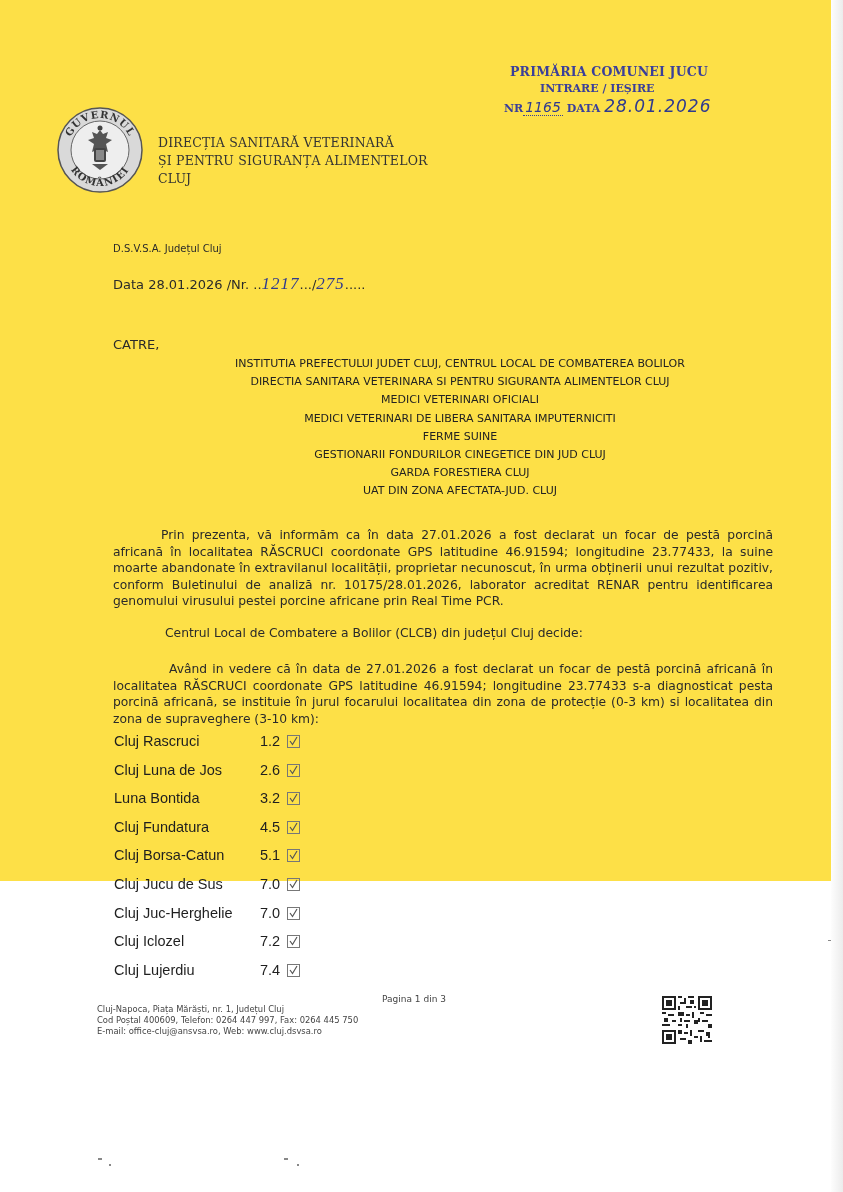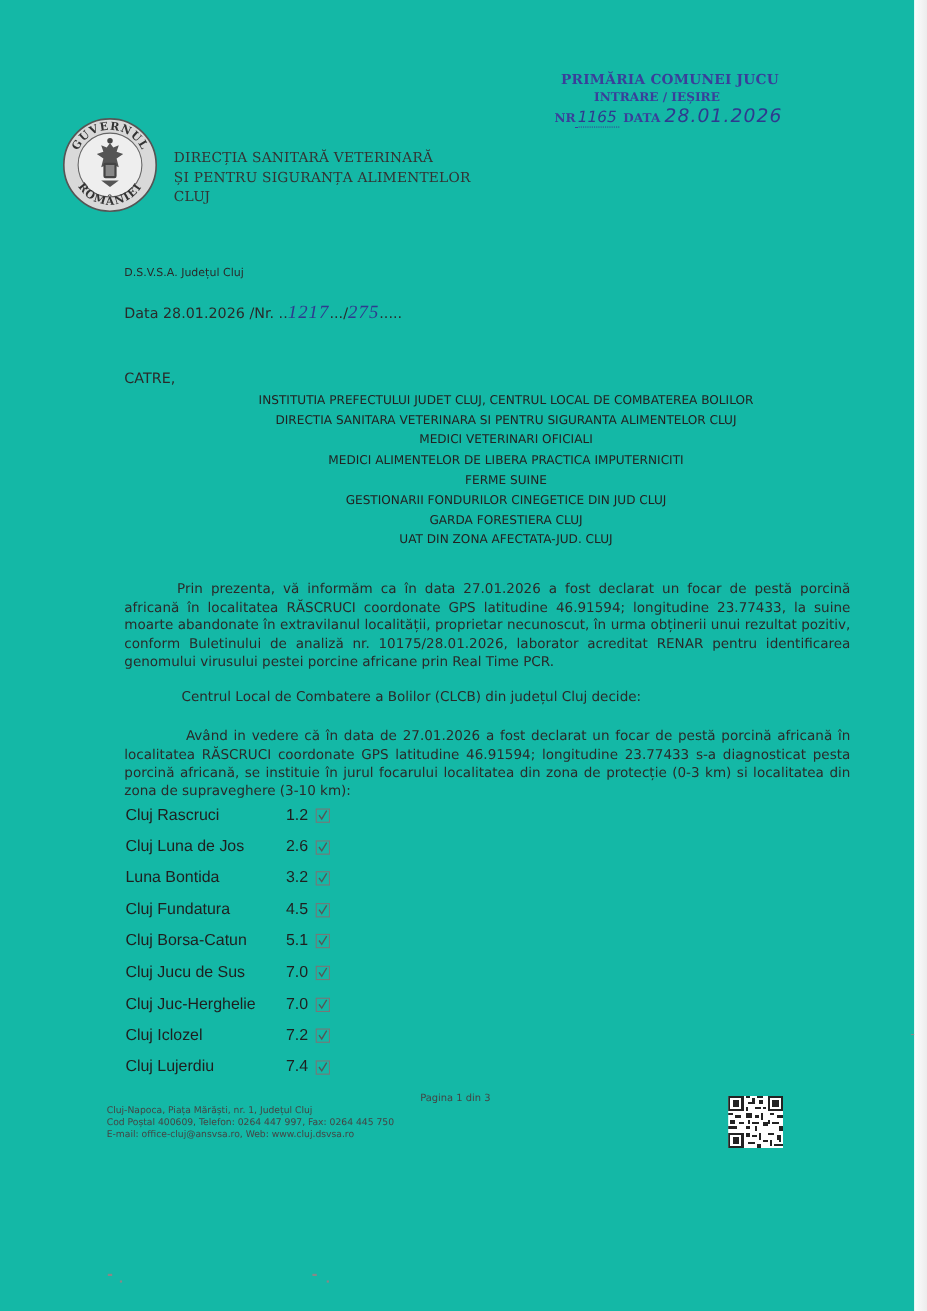--- a/index.html
+++ b/index.html
@@ -1,17 +1,17 @@
 <!DOCTYPE html>
 <html><head>
 <meta charset="utf-8">
 <style>
   html, body { margin:0; padding:0; background:#ffffff; }
   body { width:843px; height:1192px; position:relative; overflow:hidden; font-family:"DejaVu Sans", sans-serif; color:#2a2a2a; }
-  .page { position:absolute; left:0; top:0; width:843px; height:1192px; background:#14b8a6; }
+  .page { position:absolute; left:0; top:0; width:843px; height:881px; background:#fde047; }
   .right-edge { position:absolute; right:0; top:0; width:12px; height:1192px; background:linear-gradient(to right, #fdfdfd, #ececec); }
 
   
   .stamp { position:absolute; left:500px; top:62px; width:260px; color:#3a3f9a; font-family:"DejaVu Serif", serif; }
   .stamp .l1 { position:absolute; left:10px; top:2px; font-size:12.5px; font-weight:bold; letter-spacing:0.2px; white-space:nowrap; }
   .stamp .l2 { position:absolute; left:40px; top:20px; font-size:11px; font-weight:bold; white-space:nowrap; }
   .stamp .l3 { position:absolute; left:4px; top:34px; font-size:11px; font-weight:bold; white-space:nowrap; }
   .stamp .nr-val { font-family:"DejaVu Sans", sans-serif; font-style:italic; font-size:14px; font-weight:normal; color:#2f3a8f; border-bottom:1px dotted #3a3f9a; padding:0 2px; }
   .stamp .date-val { font-family:"DejaVu Sans", sans-serif; font-style:italic; font-size:17px; font-weight:normal; color:#2f3a8f; letter-spacing:1px; }
 
@@ -91,21 +91,21 @@
   <div class="ref2">
     <span>Data 28.01.2026 /Nr.</span>
     <span class="dots">..</span><span class="hw">1217</span><span class="dots">...</span><span>/</span><span class="hw">275</span><span class="dots">.....</span>
   </div>
 
   <div class="catre">CATRE,</div>
   <div class="recipients">
     <div>INSTITUTIA PREFECTULUI JUDET CLUJ, CENTRUL LOCAL DE COMBATEREA BOLILOR</div>
     <div>DIRECTIA SANITARA VETERINARA SI PENTRU SIGURANTA ALIMENTELOR CLUJ</div>
     <div>MEDICI VETERINARI OFICIALI</div>
-    <div>MEDICI ALIMENTELOR DE LIBERA PRACTICA IMPUTERNICITI</div>
+    <div>MEDICI VETERINARI DE LIBERA SANITARA IMPUTERNICITI</div>
     <div>FERME SUINE</div>
     <div>GESTIONARII FONDURILOR CINEGETICE DIN JUD CLUJ</div>
     <div>GARDA FORESTIERA CLUJ</div>
     <div>UAT DIN ZONA AFECTATA-JUD. CLUJ</div>
   </div>
 
   <div class="para p1"><span class="indent"></span><span>Prin prezenta, vă informăm ca în data 27.01.2026 a fost declarat un focar de pestă porcină africană în localitatea RĂSCRUCI coordonate GPS latitudine 46.91594; longitudine 23.77433, la suine moarte abandonate în extravilanul localității, proprietar necunoscut, în urma obținerii unui rezultat pozitiv, conform Buletinului de analiză nr. 10175/28.01.2026, laborator acreditat RENAR pentru identificarea genomului virusului pestei porcine africane prin Real Time PCR.</span></div>
   <div class="para p2"><span class="indent" style="width:52px"></span><span>Centrul Local de Combatere a Bolilor (CLCB) din județul Cluj decide:</span></div>
   <div class="para p3"><span class="indent" style="width:56px"></span><span>Având in vedere că în data de 27.01.2026 a fost declarat un focar de pestă porcină africană în localitatea RĂSCRUCI coordonate GPS latitudine 46.91594; longitudine 23.77433 s-a diagnosticat pesta porcină africană, se instituie în jurul focarului localitatea din zona de protecție (0-3 km) si localitatea din zona de supraveghere (3-10 km):</span></div>
 

